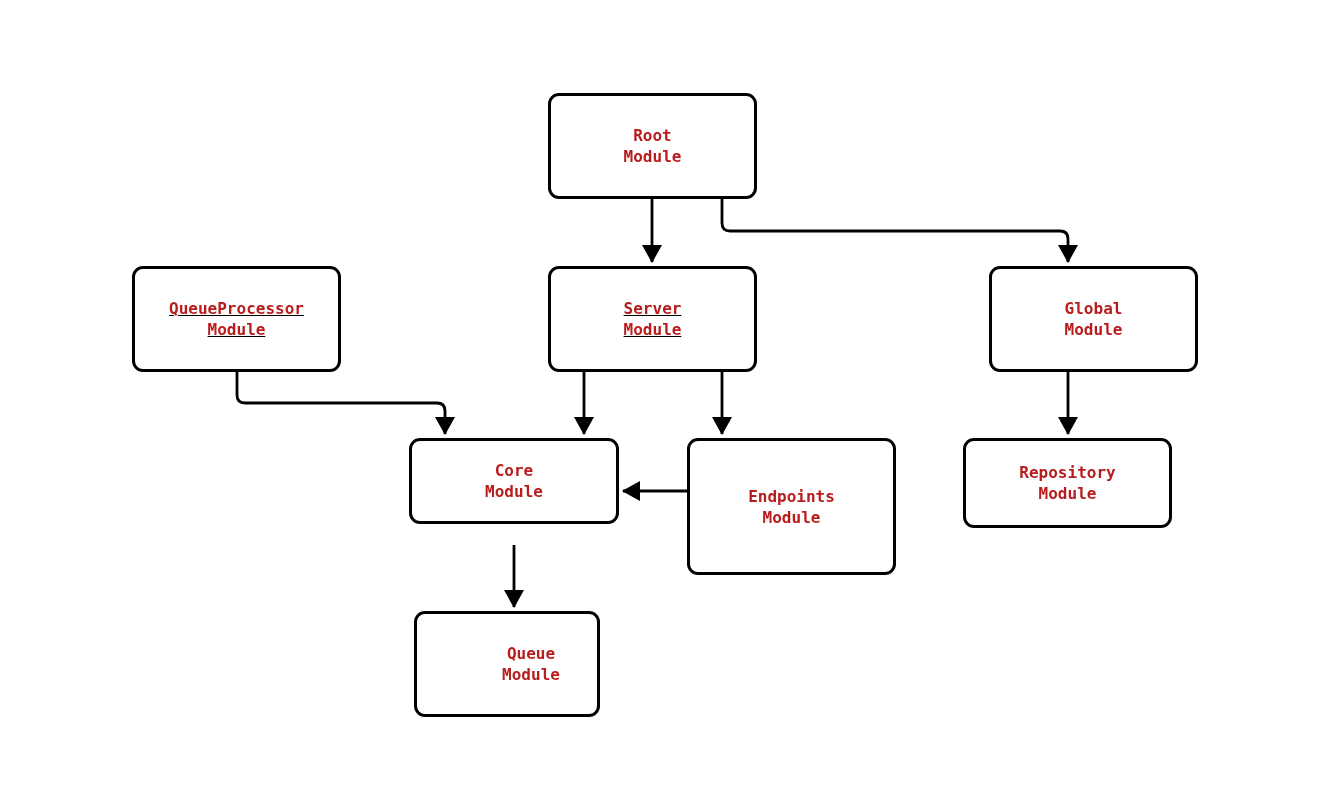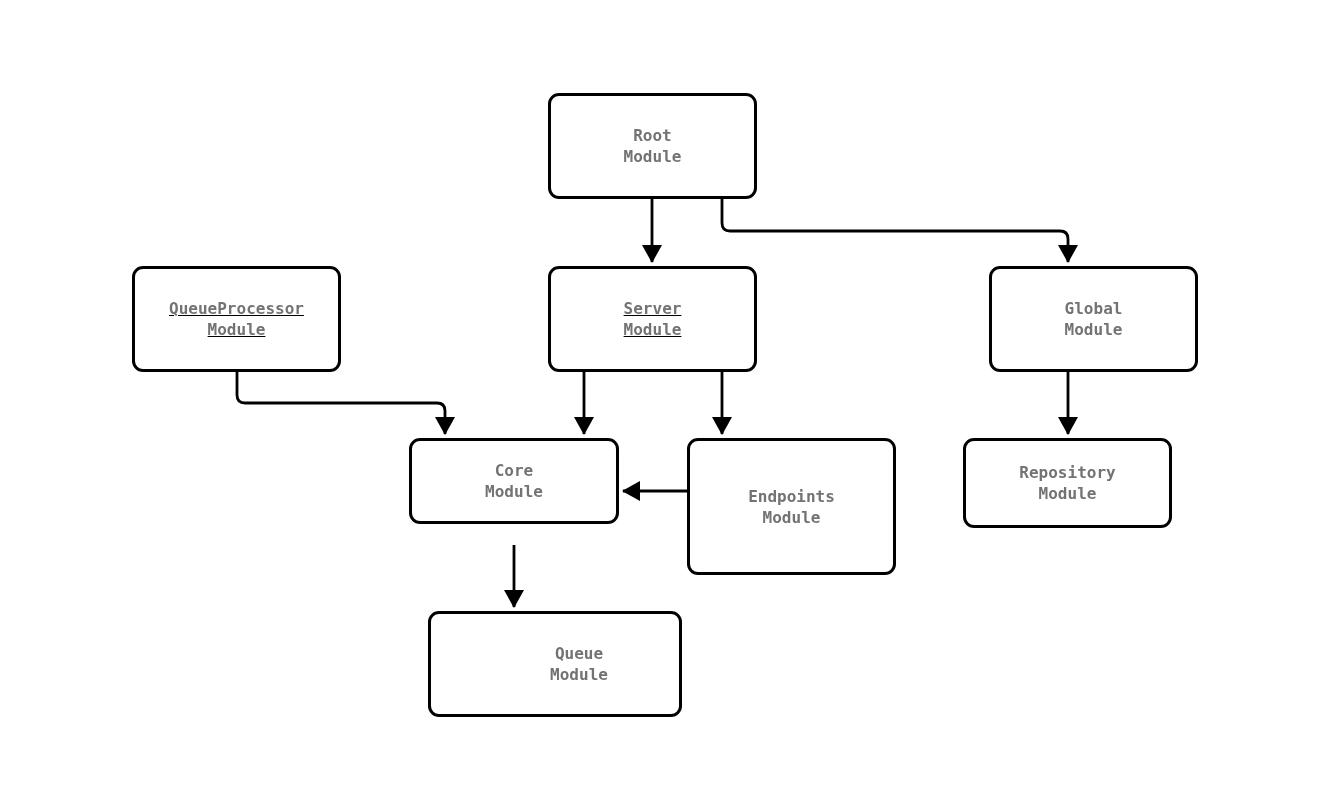--- a/index.html
+++ b/index.html
@@ -40,30 +40,30 @@
     display: flex;
     align-items: center;
     justify-content: center;
   }
   .node-label {
     white-space: pre-line;
     text-align: center;
     font-size: 16px;
     font-weight: bold;
     line-height: 21px;
-    color: #737373;
+    color: #b91c1c;
   }
   .node-root           { left: 548px; top:  93px; }
   .node-server         { left: 548px; top: 266px; text-decoration: underline; }
   .node-queueprocessor { left: 132px; top: 266px; text-decoration: underline; }
   .node-global         { left: 989px; top: 266px; }
   .node-core           { left: 409px; top: 438px; width: 210px; height: 86px; }
   .node-endpoints      { left: 687px; top: 438px; height: 137px; }
   .node-repository     { left: 963px; top: 438px; height: 90px; }
-  .node-queue          { left: 428px; top: 611px; width: 254px; padding-left: 48px; }
+  .node-queue          { left: 414px; top: 611px; width: 186px; padding-left: 48px; }
 </style>
 </head>
 <body>
 
 <div class="canvas">
 
   <svg class="edges-layer" width="1337" height="809" viewBox="0 0 1337 809" xmlns="http://www.w3.org/2000/svg">
     <defs>
       <marker id="arrowhead" markerUnits="userSpaceOnUse" markerWidth="22" markerHeight="24" refX="17" refY="10" orient="auto">
         <path d="M0,0 L18,10 L0,20 Z" fill="#000000"></path>

